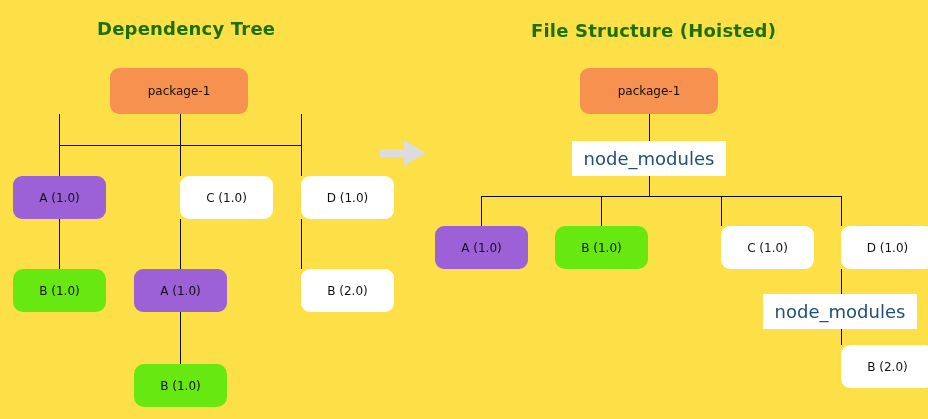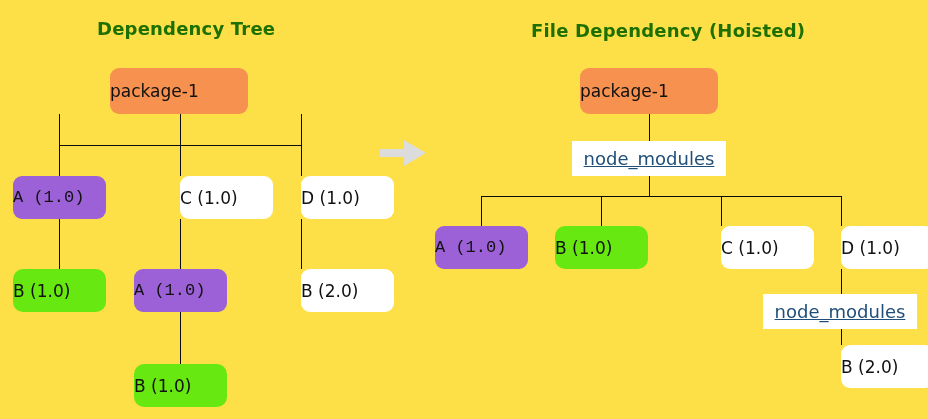--- a/index.html
+++ b/index.html
@@ -21,42 +21,42 @@
     font-size: 18px;
     font-weight: bold;
     color: #1d7000;
     white-space: nowrap;
     letter-spacing: 0.2px;
   }
   .node {
     position: absolute;
     display: flex;
     align-items: center;
+    justify-content: center;
     border-radius: 9px;
-    font-size: 17px;
+    font-size: 12px;
     color: #111111;
     white-space: nowrap;
     box-sizing: border-box;
   }
   .node.orange { background: #f7914f; }
-  .node.purple { background: #9c61d6; font-family: Liberation Mono, monospace; }
+  .node.purple { background: #9c61d6; }
   .node.green  { background: #67e810; border-radius: 10px; }
   .node.white  { background: #ffffff; margin-left: 46px; }
   .nm {
     position: absolute;
     display: flex;
     align-items: center;
     justify-content: center;
     background: #ffffff;
     color: #1f4e79;
     font-size: 18px;
     border-radius: 0;
     white-space: nowrap;
     box-sizing: border-box;
-    text-decoration: underline;
   }
   .edge {
     position: absolute;
     background: #0b0b0b;
   }
   .arrow {
     position: absolute;
   }
 </style>
 </head>
@@ -104,21 +104,21 @@
   </div>
 
   <div class="node green" style="left:134px; top:364px; width:93px; height:43px;">
     <span>B (1.0)</span>
   </div>
 
   <svg class="arrow" style="left:380px; top:140px;" width="46" height="26" viewBox="0 0 46 26">
     <polygon points="0,9 24,9 24,0 46,13 24,26 24,17 0,17" fill="#dcdcdc"></polygon>
   </svg>
 
-  <div class="title" style="left:531px; top:20px;">File Dependency (Hoisted)</div>
+  <div class="title" style="left:531px; top:20px;">File Structure (Hoisted)</div>
 
   <div class="edge" style="left:649px; top:114px; width:1px; height:27px;"></div>
   <div class="edge" style="left:649px; top:176px; width:1px; height:20px;"></div>
   <div class="edge" style="left:481px; top:196px; width:360px; height:1px;"></div>
   <div class="edge" style="left:481px; top:196px; width:1px; height:30px;"></div>
   <div class="edge" style="left:601px; top:196px; width:1px; height:30px;"></div>
   <div class="edge" style="left:721px; top:196px; width:1px; height:30px;"></div>
   <div class="edge" style="left:841px; top:196px; width:1px; height:30px;"></div>
   <div class="edge" style="left:841px; top:269px; width:1px; height:25px;"></div>
   <div class="edge" style="left:841px; top:329px; width:1px; height:16px;"></div>

